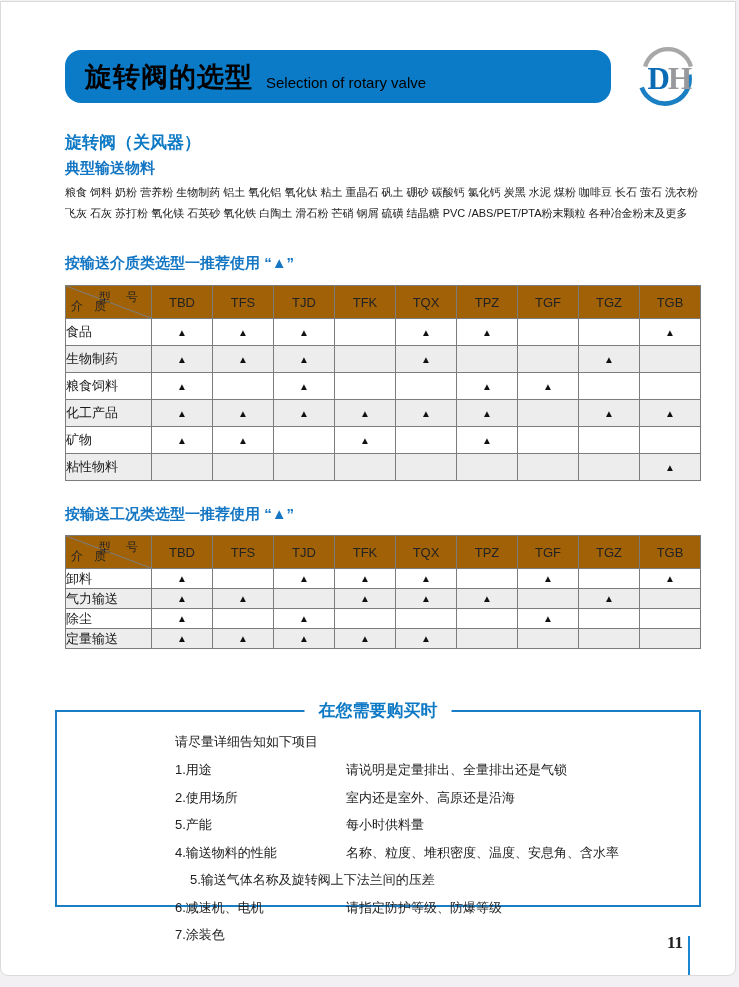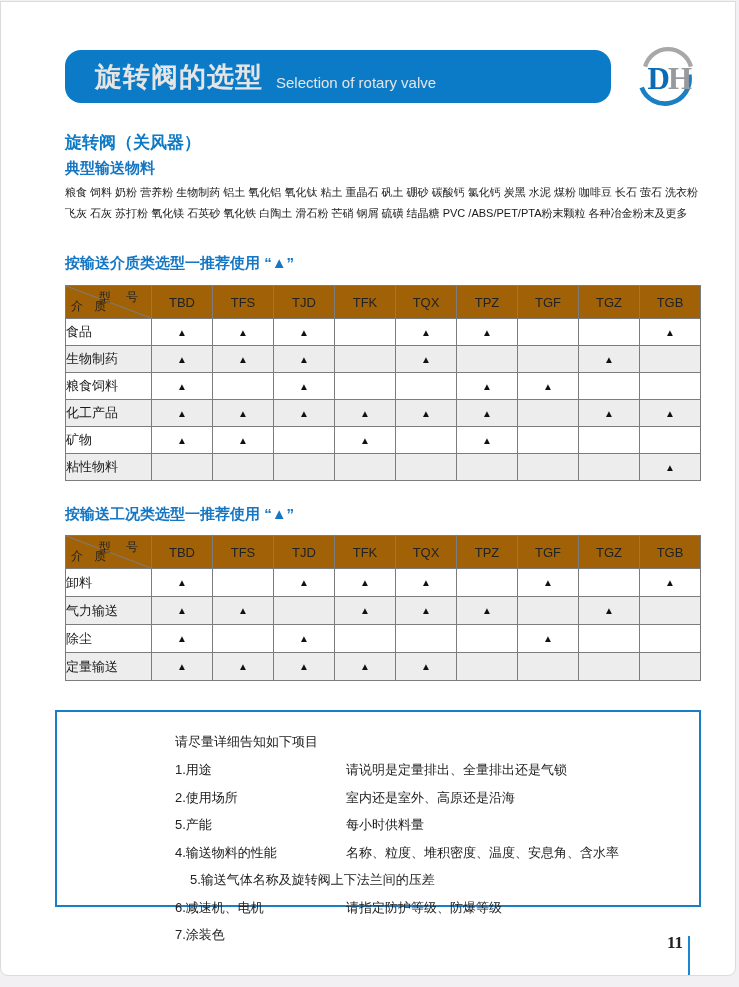--- a/index.html
+++ b/index.html
@@ -11,22 +11,22 @@
   }
   .sheet {
     position:absolute; left:0; top:1px; width:736px; height:975px;
     background:#fff; border:1px solid #dcdadc; border-radius:0 0 8px 8px;
     box-sizing:border-box; overflow:hidden;
   }
   
   .banner {
     position:absolute; left:64px; top:48px; width:546px; height:53px;
     background:#0c7bc7; border-radius:16px;
-    display:flex; align-items:center; padding-left:30px; box-sizing:border-box;
-    color:#e5e5e5;
+    display:flex; align-items:center; padding-left:20px; box-sizing:border-box;
+    color:#000000;
   }
   .banner-zh { font-size:27px; font-weight:bold; letter-spacing:1px; }
   .banner-en { font-size:15px; margin-left:13px; margin-top:11px; }
   .logo { position:absolute; left:633px; top:43px; width:66px; height:66px; }
   
   .doc-title {
     position:absolute; left:64px; top:129px; width:636px;
     text-align:left; color:#0e7ac5; font-size:17px; font-weight:bold;
   }
   .sec-heading {
@@ -43,21 +43,21 @@
   
   .sel-table {
     position:absolute; left:64px; width:636px;
     border-collapse:collapse; table-layout:fixed;
     font-size:13px;
   }
   .t1 { top:283px; } .t2 { top:533px; }
   .sel-table th, .sel-table td { border:1px solid #7c7c7c; padding:0; }
   .sel-table thead th { background:#a16207; height:32px; font-weight:normal; color:#222; text-align:center; }
   .sel-table tbody tr { height:27px; background:#fff; }
-  .t2 tbody tr { height:28px; }
+  .t2 tbody tr { height:20px; }
   .sel-table tbody tr:nth-child(even) { background:#ededed; }
   .row-label { text-align:left; padding-left:14px; color:#1a1a1a; }
   .mark-cell { text-align:center; font-size:10px; color:#111; }
   .corner { position:relative; }
   .corner svg { position:absolute; left:0; top:0; width:100%; height:100%; }
   .corner-top { position:absolute; top:3px; right:7px; font-size:12px; letter-spacing:6px; font-weight:normal; }
   .corner-bottom { position:absolute; bottom:3px; left:5px; font-size:12px; letter-spacing:4px; font-weight:normal; }
   
   .purchase-box {
     position:absolute; left:54px; top:708px; width:646px; height:197px;
@@ -292,20 +292,21 @@
           <td class="mark-cell">▲</td>
           <td class="mark-cell"></td>
           <td class="mark-cell"></td>
           <td class="mark-cell"></td>
           <td class="mark-cell"></td>
         </tr>
       </tbody>
     </table>
 
   <div class="purchase-box">
+    <div class="purchase-title">在您需要购买时</div>
     <div class="purchase-body">
       <div class="purchase-intro">请尽量详细告知如下项目</div>
       <div id="purchase-items">
           <div class="purchase-item">
             <div class="p-label">1.用途</div>
             <div class="p-value">请说明是定量排出、全量排出还是气锁</div>
           </div>
           <div class="purchase-item">
             <div class="p-label">2.使用场所</div>
             <div class="p-value">室内还是室外、高原还是沿海</div>

